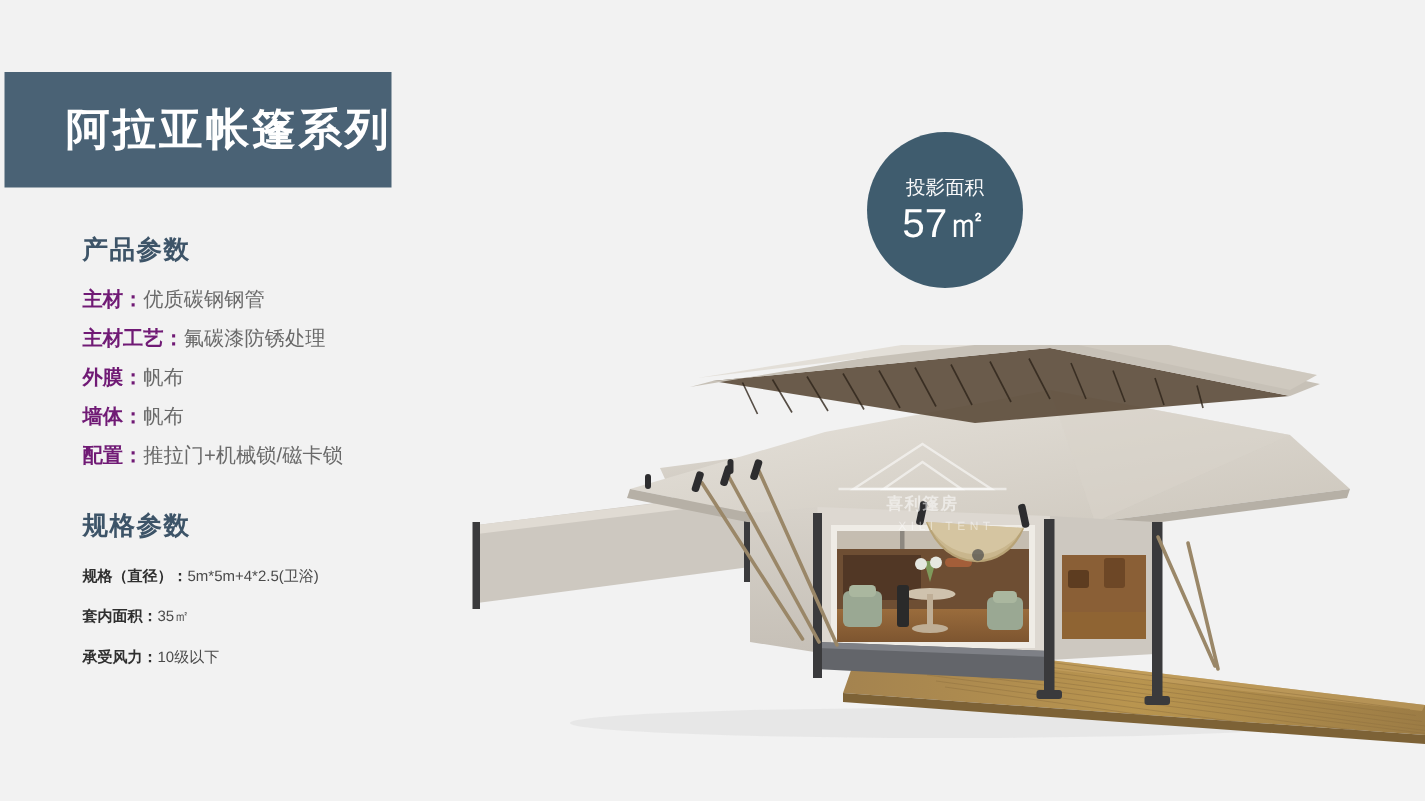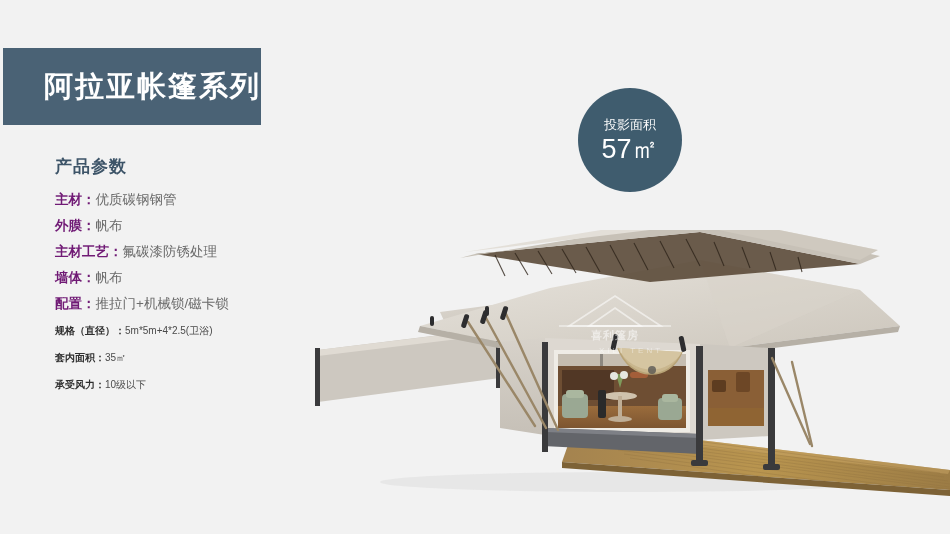--- a/index.html
+++ b/index.html
@@ -167,32 +167,33 @@
   </div>
 
   <div class="info-col">
 
     <div class="section-head">产品参数</div>
 
     <div class="param-row">
       <span class="k">主材：</span><span class="v">优质碳钢钢管</span>
     </div>
     <div class="param-row">
+      <span class="k">主材工艺：</span><span class="v">氟碳漆防锈处理</span>
+    </div>
+    <div class="param-row">
       <span class="k">外膜：</span><span class="v">帆布</span>
     </div>
     <div class="param-row">
-      <span class="k">主材工艺：</span><span class="v">氟碳漆防锈处理</span>
-    </div>
-    <div class="param-row">
       <span class="k">墙体：</span><span class="v">帆布</span>
     </div>
     <div class="param-row">
       <span class="k">配置：</span><span class="v">推拉门+机械锁/磁卡锁</span>
     </div>
 
+    <div class="section-head spec-head">规格参数</div>
 
     <div class="spec-row">
       <span class="k">规格（直径）：</span><span class="v">5m*5m+4*2.5(卫浴)</span>
     </div>
     <div class="spec-row">
       <span class="k">套内面积：</span><span class="v">35㎡</span>
     </div>
     <div class="spec-row">
       <span class="k">承受风力：</span><span class="v">10级以下</span>
     </div>

